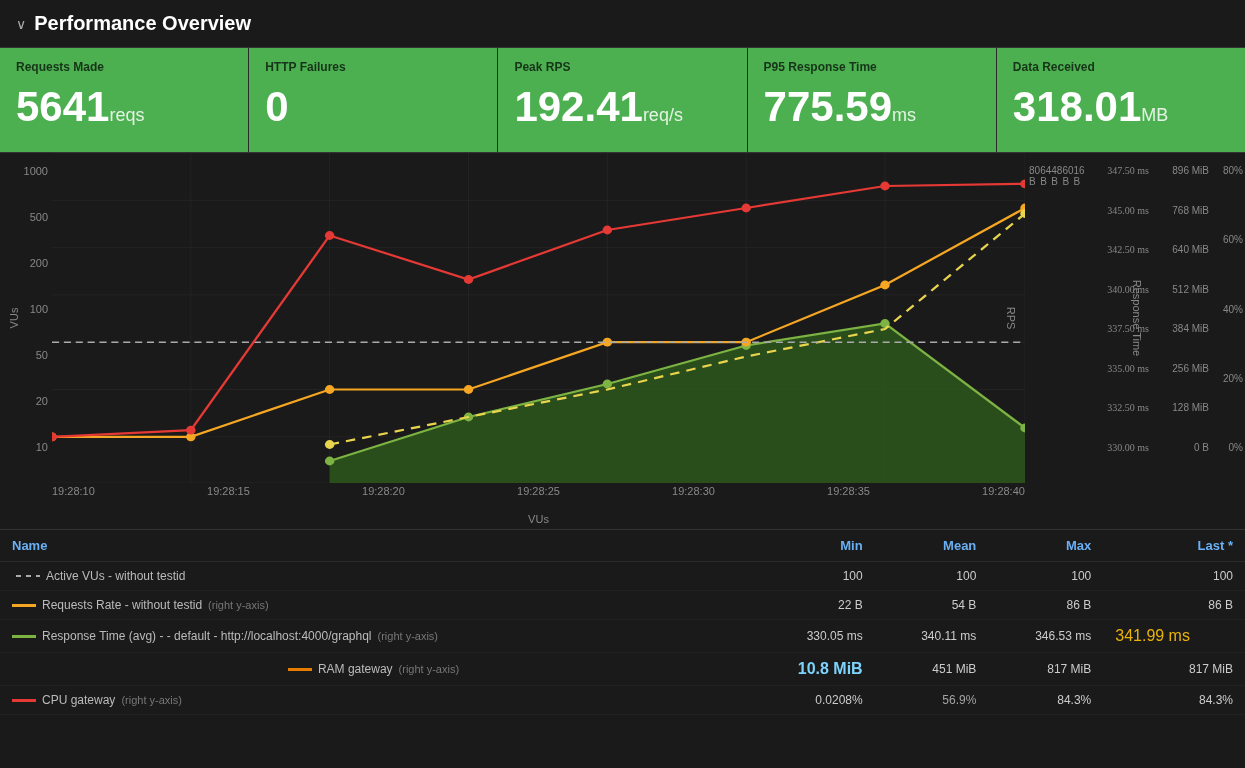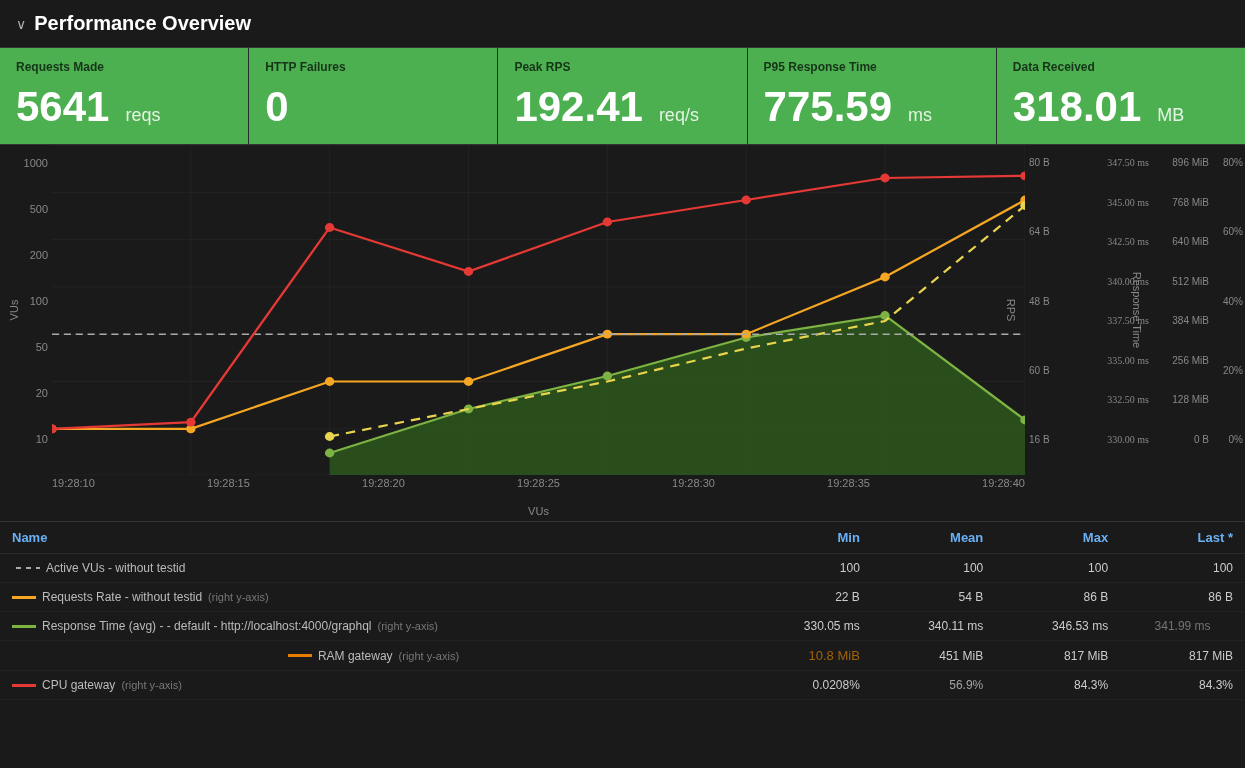--- a/index.html
+++ b/index.html
@@ -30,41 +30,41 @@
     }
 
     
     .stats-row {
       display: flex;
       border-top: 1px solid #333;
     }
     .stat-card {
       flex: 1;
       background: #4caf50;
-      padding: 12px 16px 16px;
+      padding: 12px 16px 24px;
       border-right: 1px solid #2a2a2a;
     }
     .stat-card:last-child { border-right: none; }
     .stat-label {
       font-size: 12px;
       color: rgba(0,0,0,0.7);
       font-weight: 600;
       margin-bottom: 12px;
     }
     .stat-value {
       font-size: 42px;
       font-weight: 700;
       color: #fff;
       line-height: 1;
     }
     .stat-unit {
       font-size: 18px;
       font-weight: 400;
       color: rgba(255,255,255,0.85);
-      margin-left: 16px;
+      margin-left: 0;
     }
 
     
     .legend-table {
       border-top: 1px solid #333;
       width: 100%;
     }
     .legend-table th {
       text-align: left;
       color: #6ab0f5;
@@ -192,21 +192,21 @@
         <circle cx="117" cy="252" r="4" fill="#e53935"></circle>
         <circle cx="234" cy="75" r="4" fill="#e53935"></circle>
         <circle cx="351" cy="115" r="4" fill="#e53935"></circle>
         <circle cx="468" cy="70" r="4" fill="#e53935"></circle>
         <circle cx="585" cy="50" r="4" fill="#e53935"></circle>
         <circle cx="702" cy="30" r="4" fill="#e53935"></circle>
         <circle cx="820" cy="28" r="4" fill="#e53935"></circle>
       </svg>
     </div>
 
-    <div style="width:52px; display:flex; flex-direction:column; justify-content:space-between; padding:12px 4px 30px 4px; font-size:10px; color:#888; text-align:left;">
+    <div style="width:52px; display:flex; justify-content:space-between; padding:12px 4px 30px 4px; font-size:10px; color:#888; text-align:left;">
       <span>80 B</span>
       <span>64 B</span>
       <span>48 B</span>
       <span>60 B</span>
       <span>16 B</span>
     </div>
 
     <div style="position:absolute; right:222px; top:50%; transform:translateY(-50%) rotate(90deg); font-size:11px; color:#888; white-space:nowrap;">RPS</div>
 
     <div style="width:76px; display:flex; flex-direction:column; justify-content:space-between; padding:12px 4px 30px 4px; font-size:10px; color:#888; text-align:right;font-family:Liberation Serif, serif;">
@@ -300,31 +300,31 @@
     <td style="padding:7px 12px; font-size:12px; color:#bbb; border-bottom:1px solid #222;">
       <div style="display:flex; align-items:center; gap:6px;">
         <div style="width:24px; background:#7cb342; height:3px; flex-shrink:0;"></div>
         <span>Response Time (avg) - - default - http://localhost:4000/graphql</span>
             <span style="color:#777; font-size:11px;"> (right y-axis)</span>
       </div>
     </td>
     <td style="padding:7px 12px; font-size:12px; color:#ccc; border-bottom:1px solid #222; text-align:right;">330.05 ms</td>
     <td style="padding:7px 12px; font-size:12px; color:#ccc; border-bottom:1px solid #222; text-align:right;">340.11 ms</td>
     <td style="padding:7px 12px; font-size:12px; color:#ccc; border-bottom:1px solid #222; text-align:right;">346.53 ms</td>
-    <td style="padding:7px 12px; font-size:12px; color:#737373; border-bottom:1px solid #222; text-align:center;">341.99 ms</td>
+    <td style="padding:7px 12px; font-size:16px; color:#eab308; border-bottom:1px solid #222; text-align:left;">341.99 ms</td>
   </tr>
       <tr>
     <td style="padding:7px 12px; font-size:12px; color:#bbb; border-bottom:1px solid #222;">
       <div style="display:flex; align-items:center; gap:6px;justify-content:center;">
         <div style="width:24px; background:#e67c00; height:3px; flex-shrink:0;"></div>
         <span>RAM gateway</span>
             <span style="color:#777; font-size:11px;"> (right y-axis)</span>
       </div>
     </td>
-    <td style="padding:7px 12px; font-size:13px; color:#a16207; border-bottom:1px solid #222; text-align:right;">10.8 MiB</td>
+    <td style="padding:7px 12px; font-size:16px; color:#7dd3fc; border-bottom:1px solid #222; text-align:right;font-weight:bold;">10.8 MiB</td>
     <td style="padding:7px 12px; font-size:12px; color:#ccc; border-bottom:1px solid #222; text-align:right;">451 MiB</td>
     <td style="padding:7px 12px; font-size:12px; color:#ccc; border-bottom:1px solid #222; text-align:right;">817 MiB</td>
     <td style="padding:7px 12px; font-size:12px; color:#ccc; border-bottom:1px solid #222; text-align:right;">817 MiB</td>
   </tr>
       <tr>
     <td style="padding:7px 12px; font-size:12px; color:#bbb; border-bottom:1px solid #222;">
       <div style="display:flex; align-items:center; gap:6px;">
         <div style="width:24px; background:#e53935; height:3px; flex-shrink:0;"></div>
         <span>CPU gateway</span>
             <span style="color:#777; font-size:11px;"> (right y-axis)</span>

